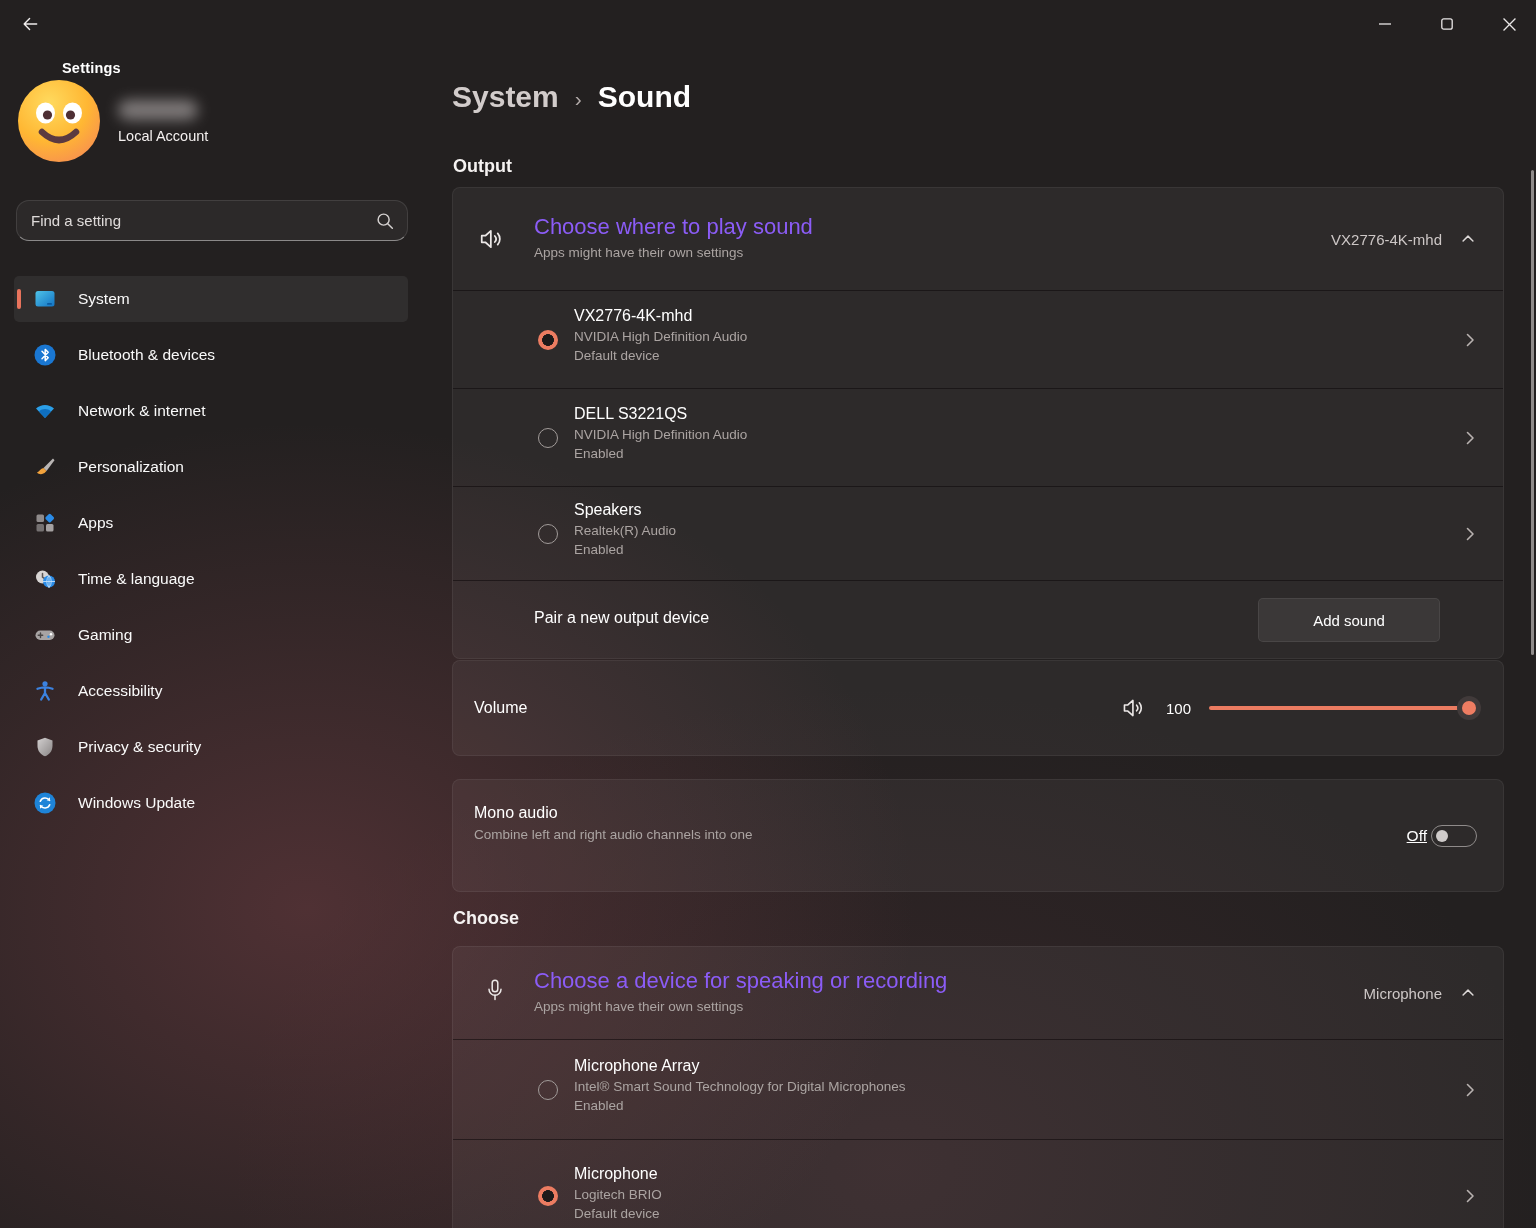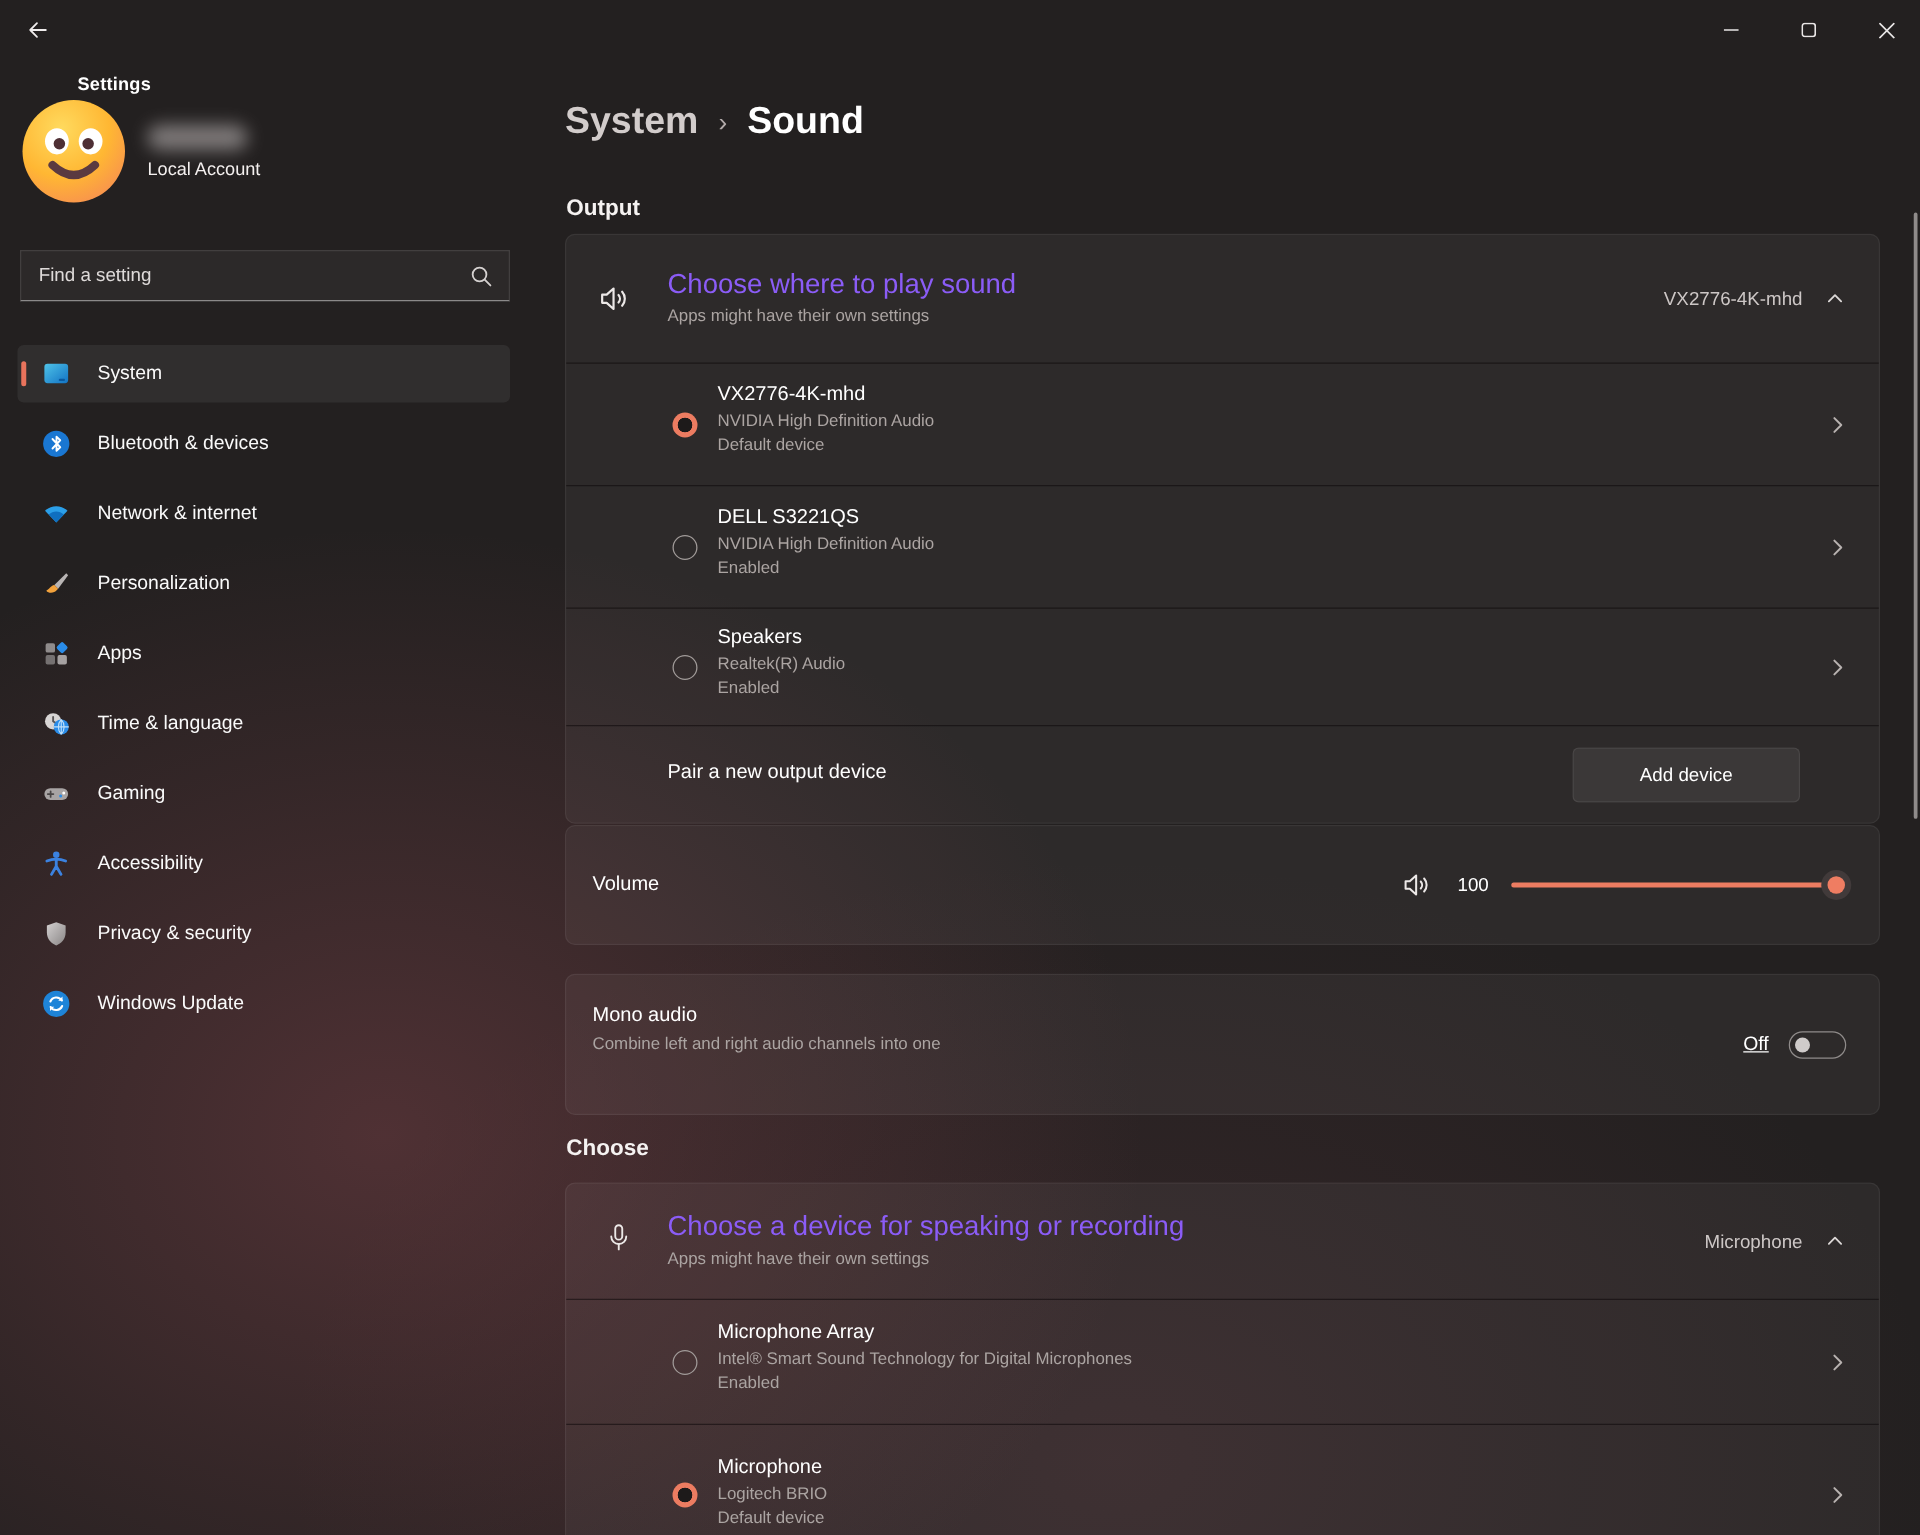--- a/index.html
+++ b/index.html
@@ -22,21 +22,21 @@
   .win-controls { position:absolute; top:0; right:4px; display:flex; }
   .win-btn { width:46px; height:48px; display:flex; align-items:center; justify-content:center; margin-left:16px; cursor:pointer; }
 
   
   .sidebar { position:absolute; left:0; top:48px; width:436px; bottom:0; }
   .avatar { position:absolute; left:16px; top:30px; width:86px; height:86px; }
   .user-name-blob { position:absolute; left:118px; top:52px; width:80px; height:20px; border-radius:10px; background:#8f8a8a; filter:blur(7px); opacity:.85; }
   .user-type { position:absolute; left:118px; top:80px; font-size:14.5px; color:#f4f0ef; }
   .searchbox { position:absolute; left:16px; top:152px; width:392px; height:41px;
     background:rgba(255,255,255,0.045); border:1px solid rgba(255,255,255,0.105);
-    border-bottom:1px solid rgba(255,255,255,0.45); border-radius:0; }
+    border-bottom:1px solid rgba(255,255,255,0.45); border-radius:13px; }
   .searchbox input { width:100%; height:100%; background:transparent; border:none; outline:none;
     color:#eae6e5; font-size:15px; padding:0 42px 0 14px; font-family:"Liberation Sans", sans-serif; }
   .searchbox input::placeholder { color:#e8e4e3; opacity:.95; }
   .search-ic { position:absolute; right:11px; top:9px; }
 
   .nav { position:absolute; left:14px; right:28px; top:228px; }
   .nav-item { position:relative; height:46px; margin-bottom:10px; display:flex; align-items:center;
     padding-left:19px; border-radius:5px; cursor:pointer; }
   .nav-item.selected { background:rgba(255,255,255,0.061); }
   .nav-pill { position:absolute; left:3px; top:13px; width:3.5px; height:20px; border-radius:2px; background:#E8735C; }
@@ -78,21 +78,21 @@
   .vol-right { position:absolute; right:24px; top:50%; transform:translateY(-50%); display:flex; align-items:center; }
   .vol-num { font-size:15px; color:#fff; margin:0 18px 0 16px; min-width:28px; text-align:right; }
   .slider { position:relative; width:270px; height:24px; cursor:pointer; }
   .slider .track { position:absolute; left:0; right:0; top:10px; height:4px; border-radius:2px; background:#EC7C61; }
   .slider .thumb { position:absolute; right:-2px; top:0; width:24px; height:24px; border-radius:50%;
     background:#413a3a; cursor:pointer; }
   .slider .thumb::after { content:""; position:absolute; left:5px; top:5px; width:14px; height:14px;
     border-radius:50%; background:#EF7D62; }
 
   
-  .toggle-right { position:absolute; right:26px; top:50%; transform:translateY(-50%); display:flex; align-items:center; gap:16px;text-decoration:underline; }
+  .toggle-right { position:absolute; right:26px; top:50%; transform:translateY(-50%); display:flex; align-items:center; gap:4px;text-decoration:underline; }
   .toggle-label { font-size:15.5px; color:#fff; }
   .toggle { position:relative; width:46px; height:22px; border:1px solid #8f8b8a; border-radius:12px; cursor:pointer; }
   .toggle .knob { position:absolute; left:4px; top:4px; width:12px; height:12px; border-radius:50%; background:#cfcbca; }
 
   .scrollbar { position:absolute; right:2px; top:170px; width:3px; height:485px; border-radius:2px; background:#8f8b8a; cursor:pointer; }
 </style>
 </head>
 <body>
 
 <div class="titlebar">
@@ -337,21 +337,21 @@
         <div class="dev-line">Realtek(R) Audio</div>
         <div class="dev-line">Enabled</div>
       </div>
       <svg class="chev-right" width="16" height="16" viewBox="0 0 16 16">
         <path d="M5.5 2.5 L11 8 L5.5 13.5" stroke="#b8b2b0" stroke-width="1.6" fill="none" stroke-linecap="round" stroke-linejoin="round"></path>
       </svg>
     </div>
 
     <div class="row" style="height:78px;">
       <div style="position:absolute;left:81px;top:28px;font-size:16px;color:#fff;">Pair a new output device</div>
-      <button class="btn" style="position:absolute;right:63px;top:17px;">Add device</button>
+      <button class="btn" style="position:absolute;right:63px;top:17px;">Add sound</button>
     </div>
   </div>
 
   <div class="card" style="top:612px;height:96px;">
     <div style="position:absolute;left:21px;top:38px;font-size:16px;color:#fff;">Volume</div>
     <div class="vol-right">
       <svg width="26" height="26" viewBox="0 0 24 24">
         <path d="M3.2 9.2 h3.1 L11 5 v14 L6.3 14.8 H3.2 z" stroke="#ece8e7" stroke-width="1.5" fill="none" stroke-linejoin="round"></path>
         <path d="M14.4 9.4 a3.9 3.9 0 0 1 0 5.2 M16.9 7.2 a7.2 7.2 0 0 1 0 9.6" stroke="#ece8e7" stroke-width="1.5" fill="none" stroke-linecap="round"></path>
       </svg>

